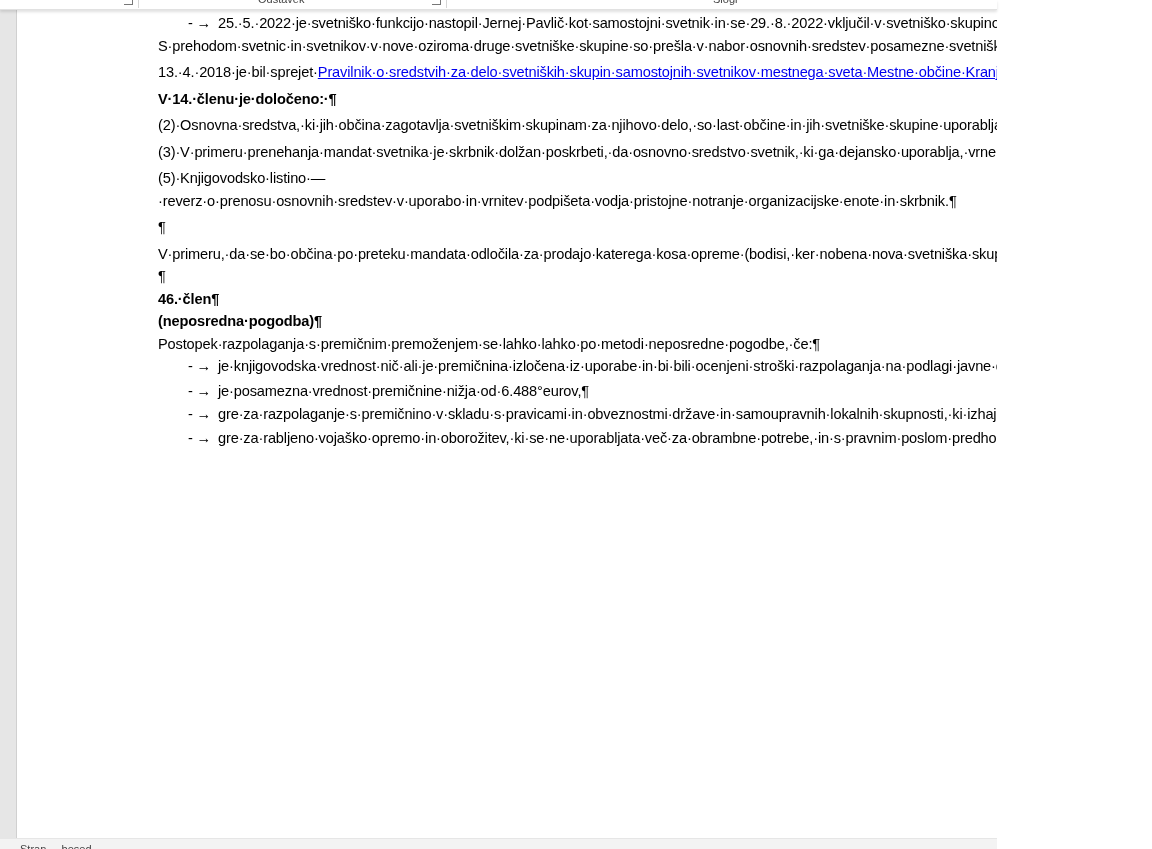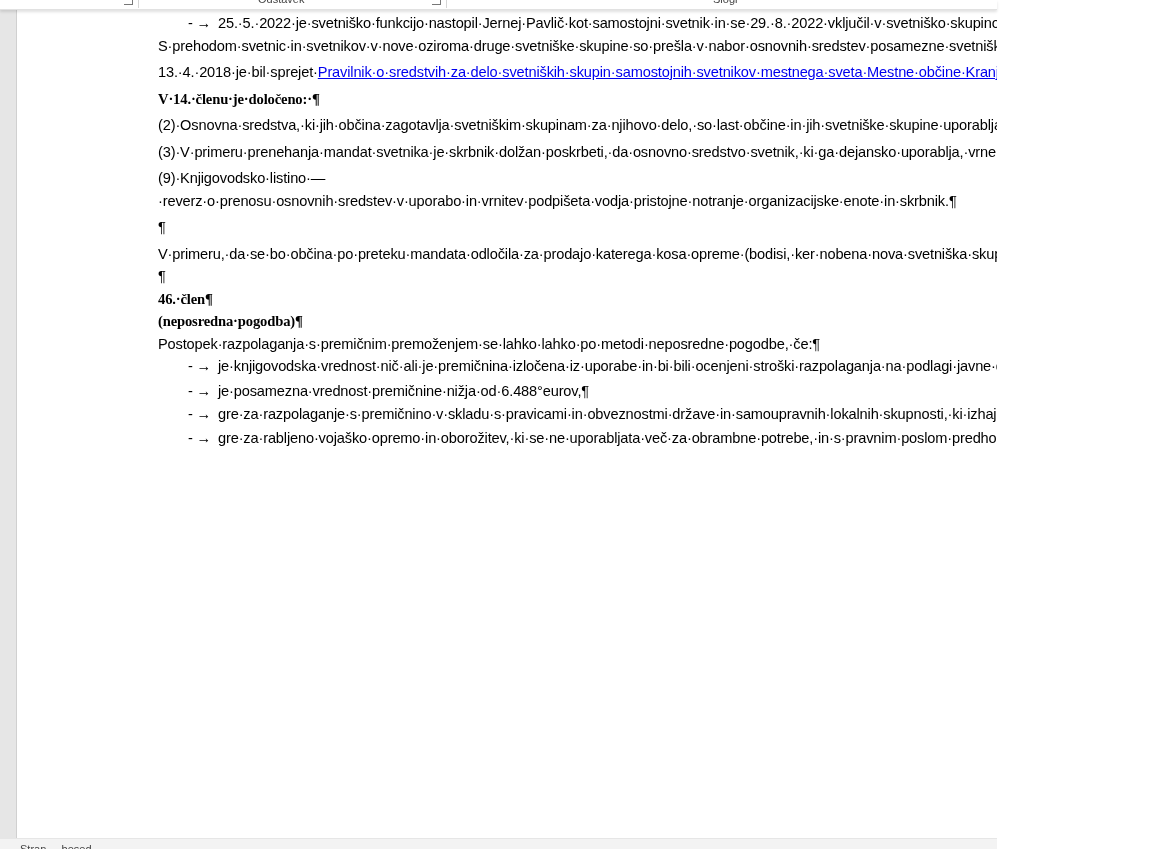--- a/index.html
+++ b/index.html
@@ -40,21 +40,21 @@
     background: #ffffff; overflow: hidden;
   }
   .content {
     position: absolute; left: 141px; top: 0; width: 720px;
     font-family: "Liberation Sans", "DejaVu Sans", sans-serif;
     font-size: 14.6px; color: #000;
     letter-spacing: -0.15px;
   }
   .p { margin: 0; line-height: 22.5px; }
   .gap { margin-bottom: 4px; }
-  .bold { font-weight: bold; font-family: Liberation Serif, serif; }
+  .bold { font-weight: bold; }
   .list-item {
     position: relative; padding-left: 60px; line-height: 22.5px; margin: 0;
   }
   .list-marker {
     position: absolute; left: 30px; top: 0; white-space: pre;
   }
   .link { color: #0000ee; text-decoration: underline; cursor: pointer; }
   .statusbar {
     position: absolute; left: 0; top: 838px; width: 997px; height: 11px;
     background: #f3f3f3; border-top: 1px solid #e6e6e6;
@@ -91,21 +91,21 @@
       <p class="p gap">S·prehodom·svetnic·in·svetnikov·v·nove·oziroma·druge·svetniške·skupine·so·prešla·v·nabor·osnovnih·sredstev·posamezne·svetniške·skupine·tudi·osnovna·sredstva,·ki·jih·uporabljajo.¶</p>
 
       <p class="p gap">
         <span>13.·4.·2018·je·bil·sprejet·</span><span class="link">Pravilnik·o·sredstvih·za·delo·svetniških·skupin·samostojnih·svetnikov·mestnega·sveta·Mestne·občine·Kranj</span>
       </p>
 
       <p class="p gap bold">V·14.·členu·je·določeno:·¶</p>
 
       <p class="p gap">(2)·Osnovna·sredstva,·ki·jih·občina·zagotavlja·svetniškim·skupinam·za·njihovo·delo,·so·last·občine·in·jih·svetniške·skupine·uporabljajo·v·času·mandata·svetnikov·kot·njihovih·članov.¶</p>
       <p class="p gap">(3)·V·primeru·prenehanja·mandat·svetnika·je·skrbnik·dolžan·poskrbeti,·da·osnovno·sredstvo·svetnik,·ki·ga·dejansko·uporablja,·vrne·najkasneje·v·30·dneh·po·prenehanju·mandata·svetnika.¶</p>
-      <p class="p gap">(9)·Knjigovodsko·listino·—·reverz·o·prenosu·osnovnih·sredstev·v·uporabo·in·vrnitev·podpišeta·vodja·pristojne·notranje·organizacijske·enote·in·skrbnik.¶</p>
+      <p class="p gap">(5)·Knjigovodsko·listino·—·reverz·o·prenosu·osnovnih·sredstev·v·uporabo·in·vrnitev·podpišeta·vodja·pristojne·notranje·organizacijske·enote·in·skrbnik.¶</p>
 
       <p class="p gap">¶</p>
 
       <p class="p">
         <span>V·primeru,·da·se·bo·občina·po·preteku·mandata·odločila·za·prodajo·katerega·kosa·opreme·(bodisi,·ker·nobena·nova·svetniška·skupina·ne·bo·izrazila·interesa·za·nadaljnjo·uporabo,·ali·pa·občina·katerega·kosa·premem·ne·bo·potrebovala·za·lastne·potrebe),·bo·občina·prodajo·izvedla·na·podlagi·</span>
       </p>
 
       <p class="p">¶</p>
       <p class="p bold">46.·člen¶</p>
       <p class="p bold">(neposredna·pogodba)¶</p>

